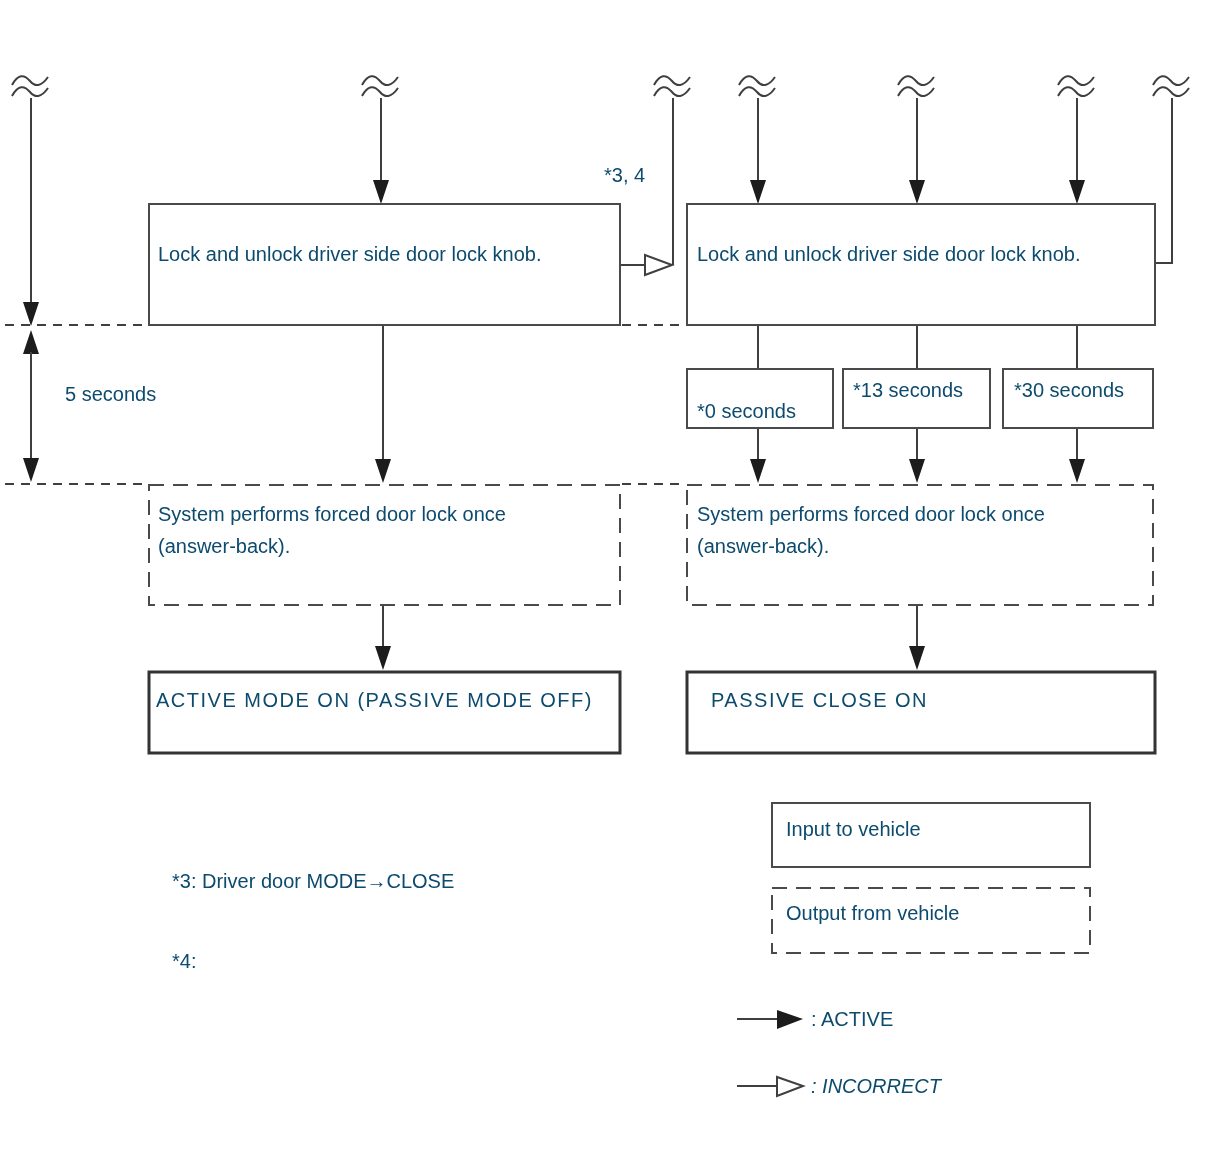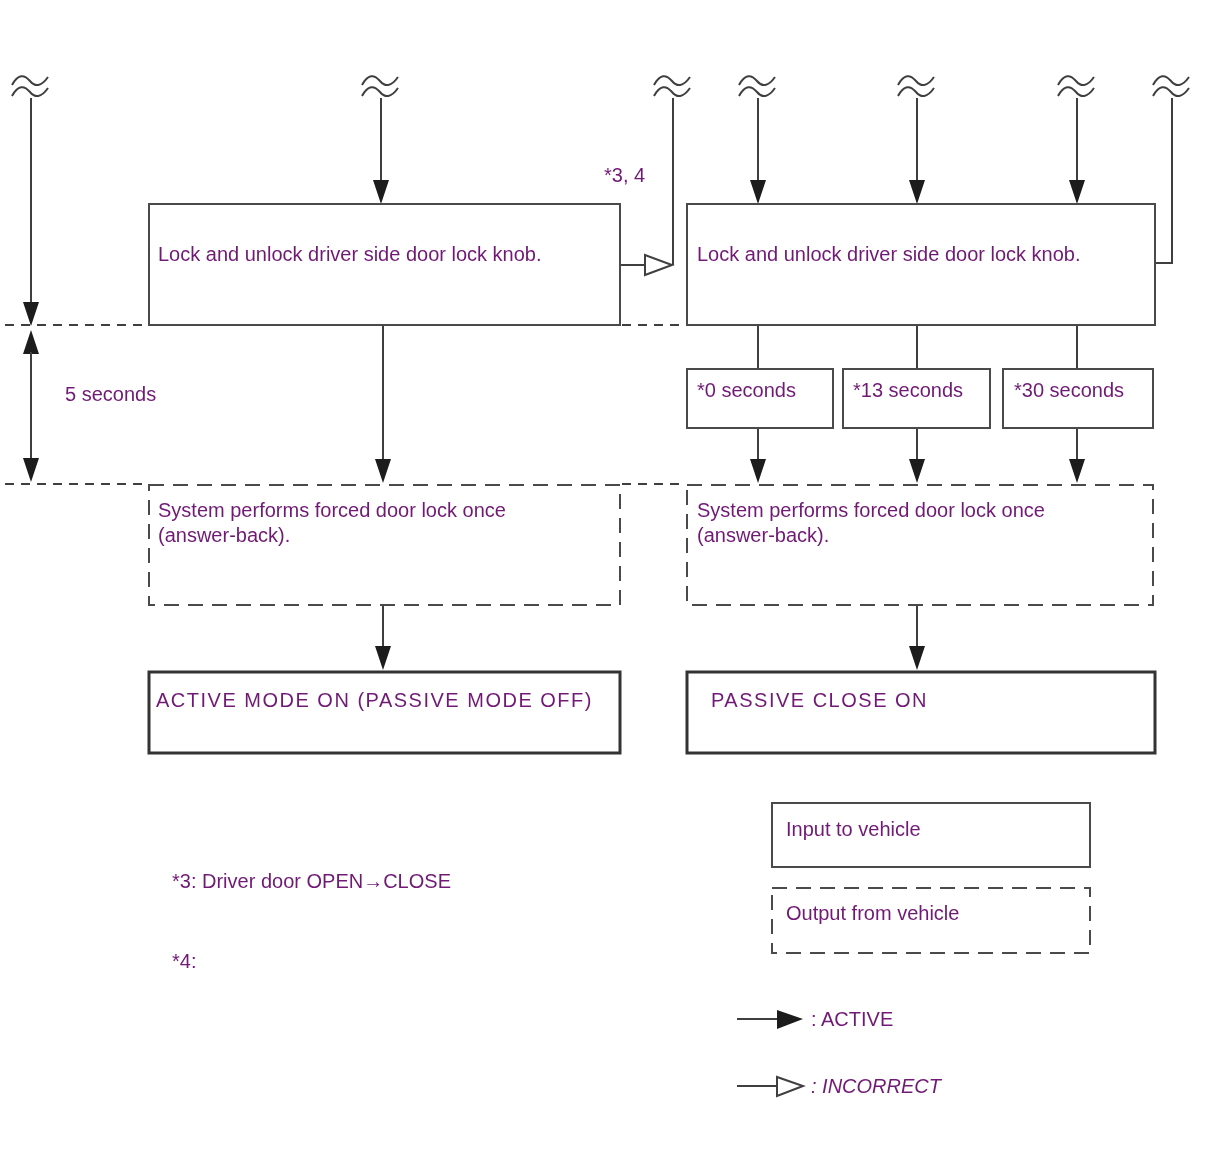--- a/index.html
+++ b/index.html
@@ -8,24 +8,24 @@
     width:1210px;height:1156px;
     background:#ffffff;
     font-family:"Liberation Sans", sans-serif;
     overflow:hidden;
   }
   .stage svg{position:absolute;left:0;top:0;}
   .t{
     position:absolute;
     font-size:20px;
     line-height:26px;
-    color:#701a75;
+    color:#0c4a6e;
     white-space:nowrap;
   }
-  .wrap{white-space:normal;line-height:25px;}
+  .wrap{white-space:normal;line-height:32px;}
   .mode{letter-spacing:1.5px;}
   .fnote{display:flex;align-items:flex-start;}
   .fnote .marker{margin-right:10px;}
   .fnote .lines div{line-height:33px;}
 </style>
 </head>
 <body>
 
 <div class="stage">
 
@@ -122,37 +122,37 @@
   </svg>
 
   <div class="t" style="left:158px;top:241px;">Lock and unlock driver side door lock knob.</div>
 
   <div class="t" style="left:697px;top:241px;">Lock and unlock driver side door lock knob.</div>
 
   <div class="t" style="left:604px;top:162px;">*3, 4</div>
 
   <div class="t" style="left:65px;top:381px;">5 seconds</div>
 
-  <div class="t" style="left:697px;top:377px;">*0 seconds</div>
+  <div class="t" style="left:697px;top:398px;">*0 seconds</div>
   <div class="t" style="left:853px;top:377px;">*13 seconds</div>
   <div class="t" style="left:1014px;top:377px;">*30 seconds</div>
 
   <div class="t wrap" style="left:158px;top:498px;width:420px;">System performs forced door lock once (answer-back).</div>
 
   <div class="t wrap" style="left:697px;top:498px;width:420px;">System performs forced door lock once (answer-back).</div>
 
   <div class="t mode" style="left:156px;top:687px;">ACTIVE MODE ON (PASSIVE MODE OFF)</div>
 
   <div class="t mode" style="left:711px;top:687px;">PASSIVE CLOSE ON</div>
 
   <div class="t" style="left:786px;top:816px;">Input to vehicle</div>
 
   <div class="t" style="left:786px;top:900px;">Output from vehicle</div>
 
-  <div class="t" style="left:172px;top:868px;">*3: Driver door OPEN→CLOSE</div>
+  <div class="t" style="left:172px;top:868px;">*3: Driver door MODE→CLOSE</div>
 
   <div class="t fnote" style="left:172px;top:948px;">
     <div class="marker">*4:</div>
     <div class="lines">
     </div>
   </div>
 
   <div class="t" style="left:811px;top:1006px;">: ACTIVE</div>
 
   <div class="t" style="left:811px;top:1073px;font-style:italic;">: INCORRECT</div>

